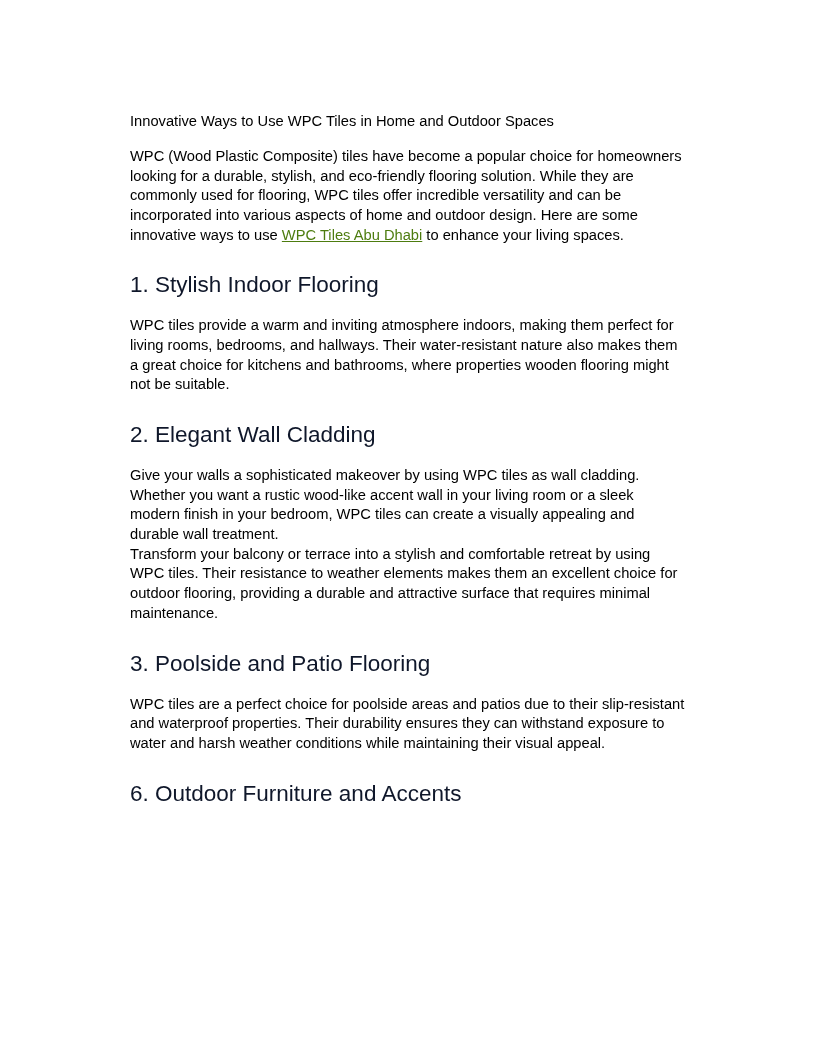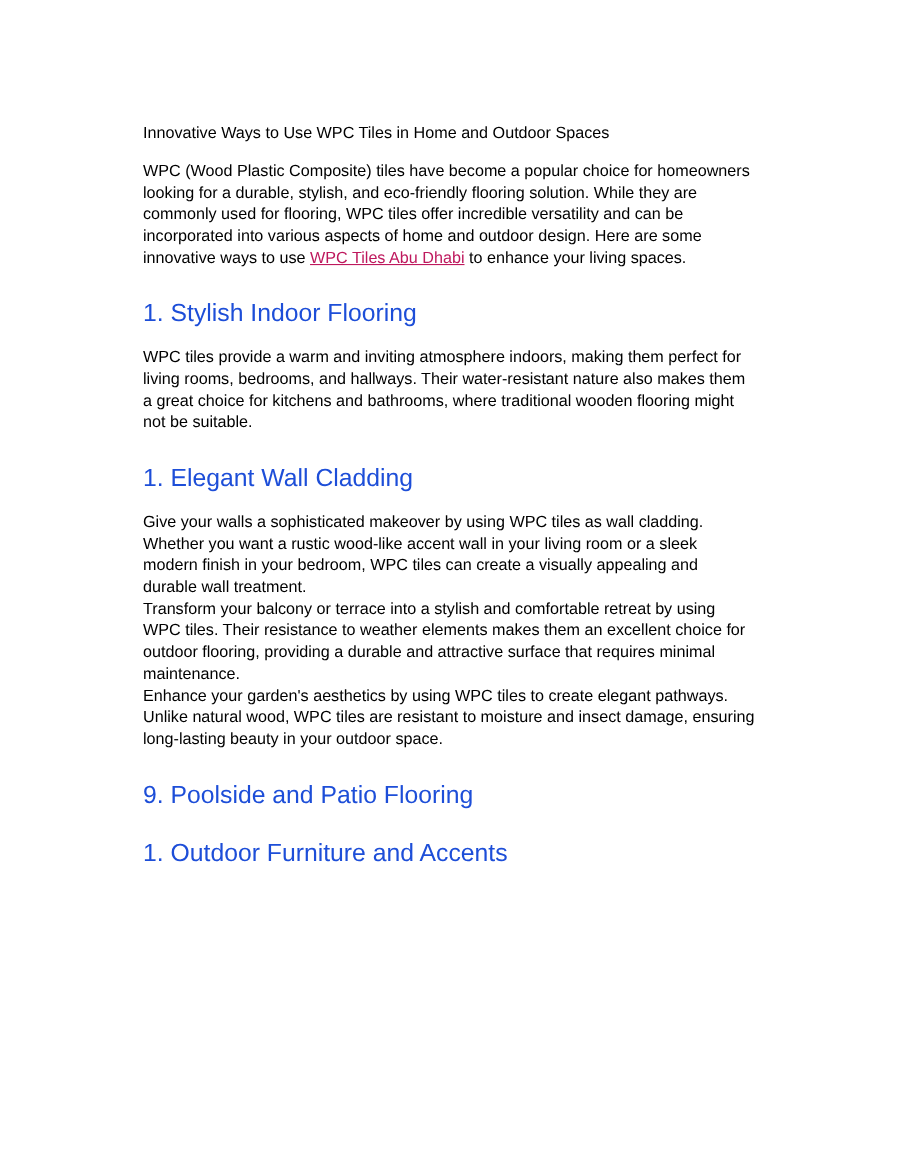--- a/index.html
+++ b/index.html
@@ -25,57 +25,57 @@
     font-size: 14.7px;
     font-weight: 400;
     line-height: 1.34;
     margin: 0;
   }
   .section-heading {
     font-size: 22.5px;
     font-weight: 400;
     line-height: 1.2;
     margin: 26px 0 18px 0;
-    color: #1d4ed8;
+    color: #0f172a;
   }
   .inline-link {
-    color: #be185d;
+    color: #4d7c0f;
     text-decoration: underline;
     cursor: pointer;
   }
   .section { margin: 0; }
 </style>
 </head>
 <body>
 
 <div class="page">
 
   <p class="doc-title">Innovative Ways to Use WPC Tiles in Home and Outdoor Spaces</p>
 
   <p class="body-text"><span>WPC (Wood Plastic Composite) tiles have become a popular choice for homeowners looking for a durable, stylish, and eco-friendly flooring solution. While they are commonly used for flooring, WPC tiles offer incredible versatility and can be incorporated into various aspects of home and outdoor design. Here are some innovative ways to use </span><a class="inline-link">WPC Tiles Abu Dhabi</a><span> to enhance your living spaces.</span></p>
 
   <div class="section">
     <h2 class="section-heading">1. Stylish Indoor Flooring</h2>
-    <p class="body-text">WPC tiles provide a warm and inviting atmosphere indoors, making them perfect for living rooms, bedrooms, and hallways. Their water-resistant nature also makes them a great choice for kitchens and bathrooms, where traditional wooden flooring might not be suitable.</p>
+    <p class="body-text">WPC tiles provide a warm and inviting atmosphere indoors, making them perfect for living rooms, bedrooms, and hallways. Their water-resistant nature also makes them a great choice for kitchens and bathrooms, where properties wooden flooring might not be suitable.</p>
   </div>
 
   <div class="section">
-    <h2 class="section-heading">1. Elegant Wall Cladding</h2>
+    <h2 class="section-heading">2. Elegant Wall Cladding</h2>
     <p class="body-text">Give your walls a sophisticated makeover by using WPC tiles as wall cladding. Whether you want a rustic wood-like accent wall in your living room or a sleek modern finish in your bedroom, WPC tiles can create a visually appealing and durable wall treatment.</p>
   </div>
 
   <div class="section">
     <p class="body-text">Transform your balcony or terrace into a stylish and comfortable retreat by using WPC tiles. Their resistance to weather elements makes them an excellent choice for outdoor flooring, providing a durable and attractive surface that requires minimal maintenance.</p>
   </div>
 
   <div class="section">
-    <p class="body-text">Enhance your garden's aesthetics by using WPC tiles to create elegant pathways. Unlike natural wood, WPC tiles are resistant to moisture and insect damage, ensuring long-lasting beauty in your outdoor space.</p>
   </div>
 
   <div class="section">
-    <h2 class="section-heading">9. Poolside and Patio Flooring</h2>
+    <h2 class="section-heading">3. Poolside and Patio Flooring</h2>
+    <p class="body-text">WPC tiles are a perfect choice for poolside areas and patios due to their slip-resistant and waterproof properties. Their durability ensures they can withstand exposure to water and harsh weather conditions while maintaining their visual appeal.</p>
   </div>
 
   <div class="section">
-    <h2 class="section-heading">1. Outdoor Furniture and Accents</h2>
+    <h2 class="section-heading">6. Outdoor Furniture and Accents</h2>
   </div>
 
 </div>
 
 </body></html>

